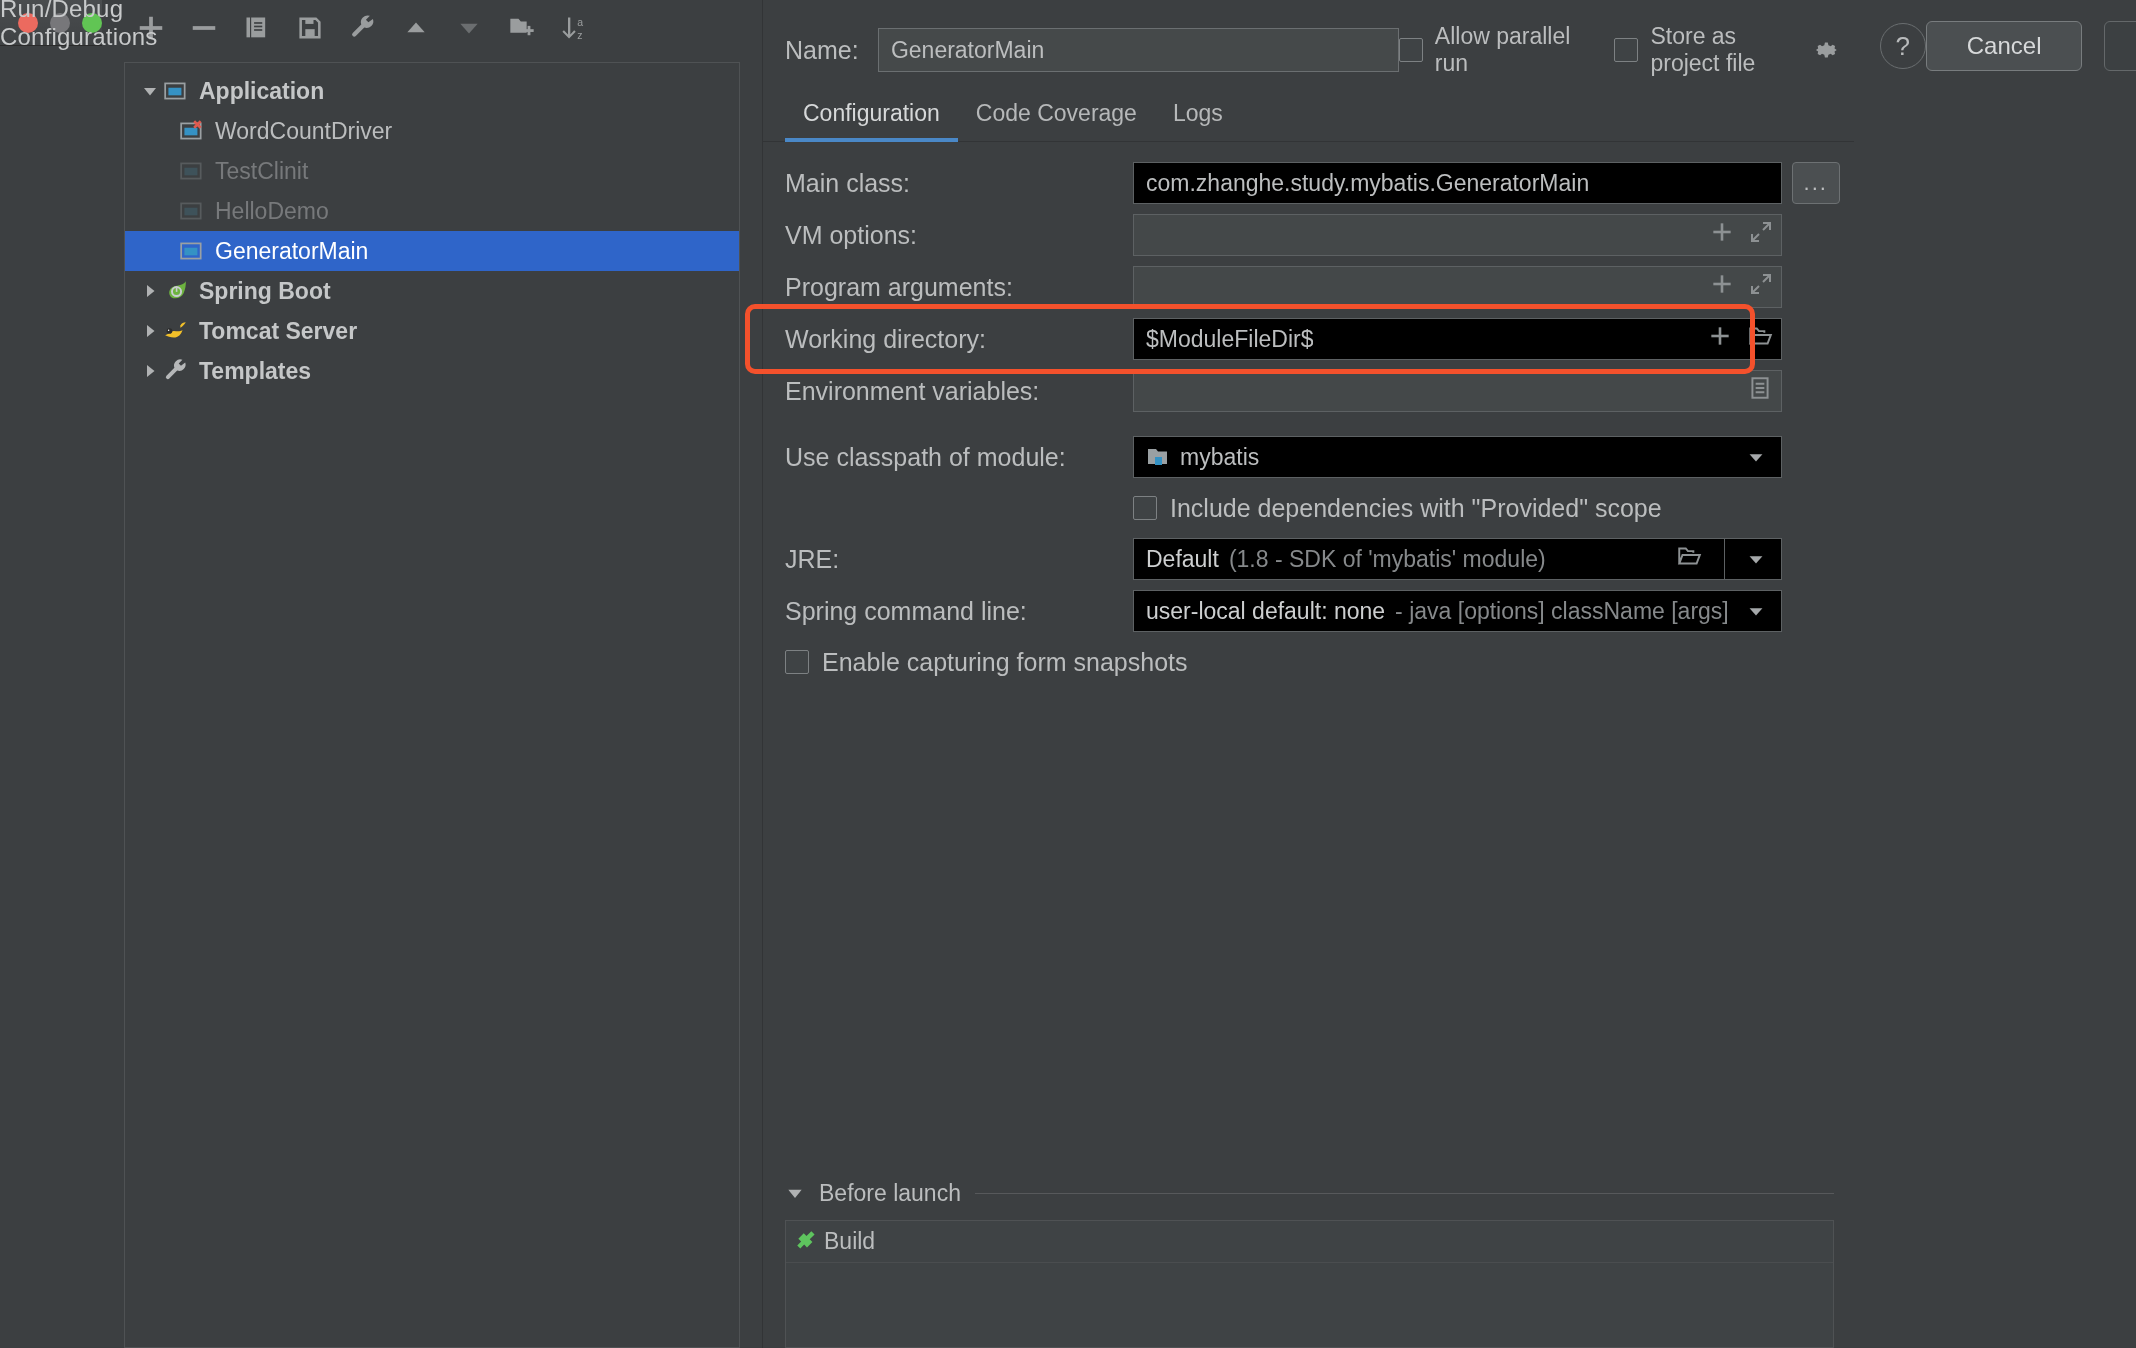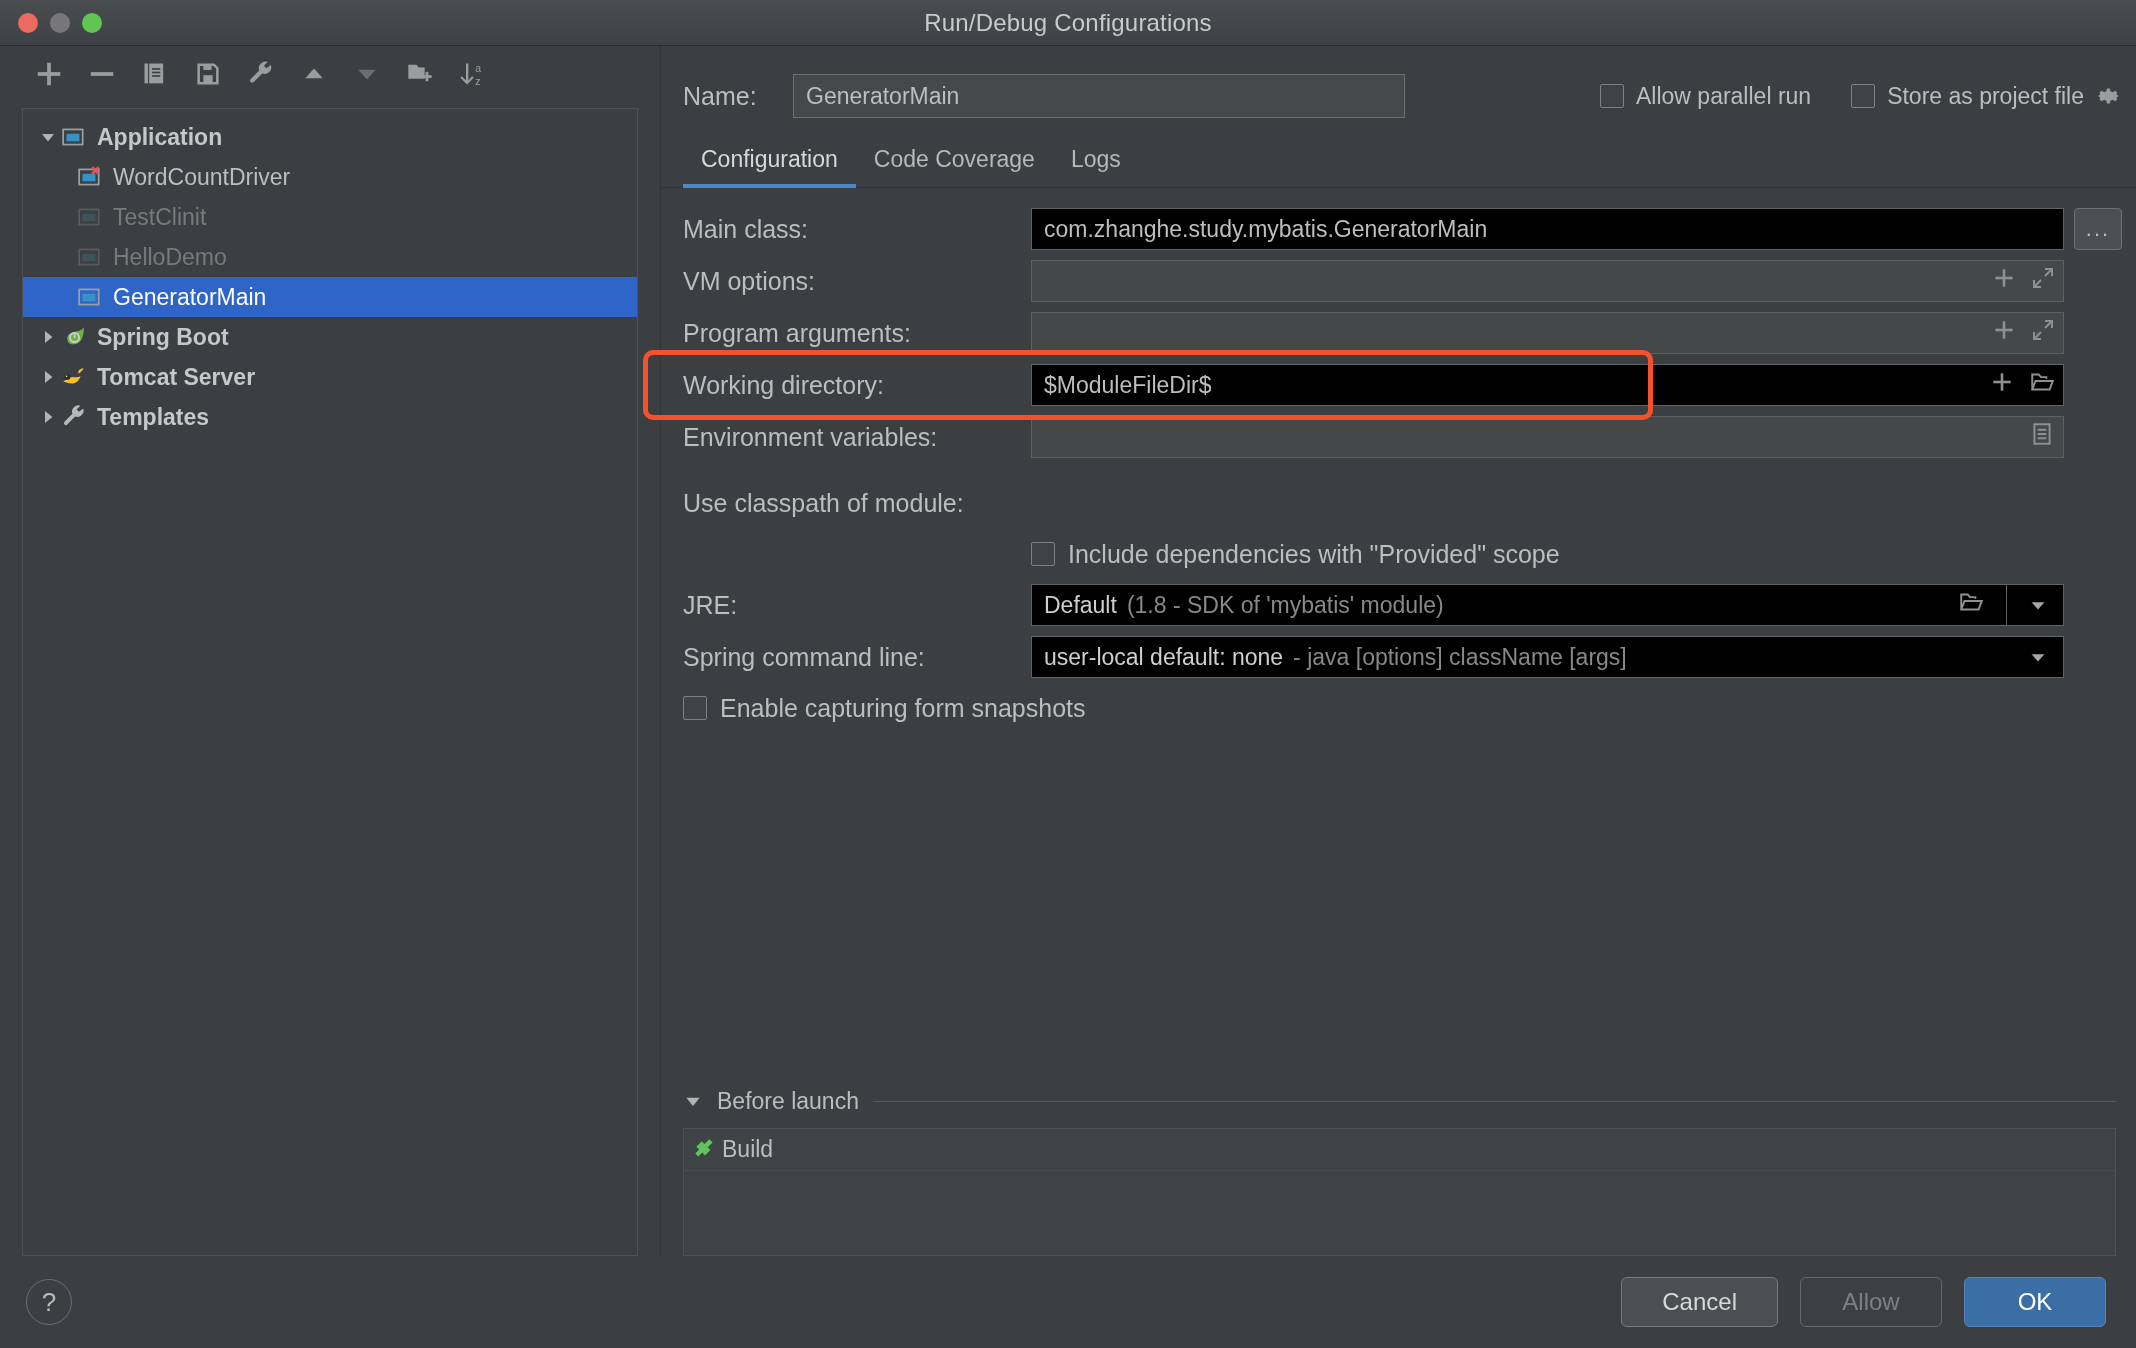--- a/index.html
+++ b/index.html
@@ -6,21 +6,21 @@
   html, body {
     width: 2136px; height: 1348px;
     background: #3c3f41;
     font-family: "Liberation Sans", sans-serif;
     overflow: hidden;
   }
   .window {
     position: relative;
     width: 2136px; height: 1348px;
     background: #3c3f41;
-    display: flex; flex-direction: column;
+    display: flex; flex-direction: row;
   }
 
   
   .titlebar {
     height: 46px; flex: 0 0 46px;
     background: linear-gradient(#4a4d4f, #3f4244);
     border-bottom: 1px solid #2b2b2b;
     display: flex; align-items: center;
     position: relative;
   }
@@ -505,20 +505,36 @@
                       <path d="M8 8h8M8 12h8M8 16h8"></path>
                     </svg></span>
               </span>
             </div>
             <div style="width:58px;flex:0 0 58px;"></div>
           </div>
 
 
           <div class="row" style="margin-top:16px;">
             <div class="lbl">Use classpath of module:</div>
+            <div class="fld">
+              <span style="display:flex;margin-right:10px;">
+                <svg width="24" height="24" viewBox="0 0 24 24">
+                    <path d="M2 4h8l2 2.5h9V19H2z" fill="#9aa0a3"></path>
+                    <rect x="9" y="12" width="7" height="8" fill="#3592c4"></rect>
+                  </svg>
+              </span>
+              <span class="val">mybatis</span>
+              <span class="fld-actions">
+                <span class="combo-arrow">
+                    <svg width="22" height="22" viewBox="0 0 24 24" fill="currentColor">
+                      <path d="M5 9h14l-7 8z"></path>
+                    </svg>
+                  </span>
+              </span>
+            </div>
             <div style="width:58px;flex:0 0 58px;"></div>
           </div>
 
           <div class="subrow">
             <div class="chk-row">
               <span class="cbox"></span>
               <span class="lbl" style="width:auto;flex:initial;">Include dependencies with "Provided" scope</span>
             </div>
           </div>
 

